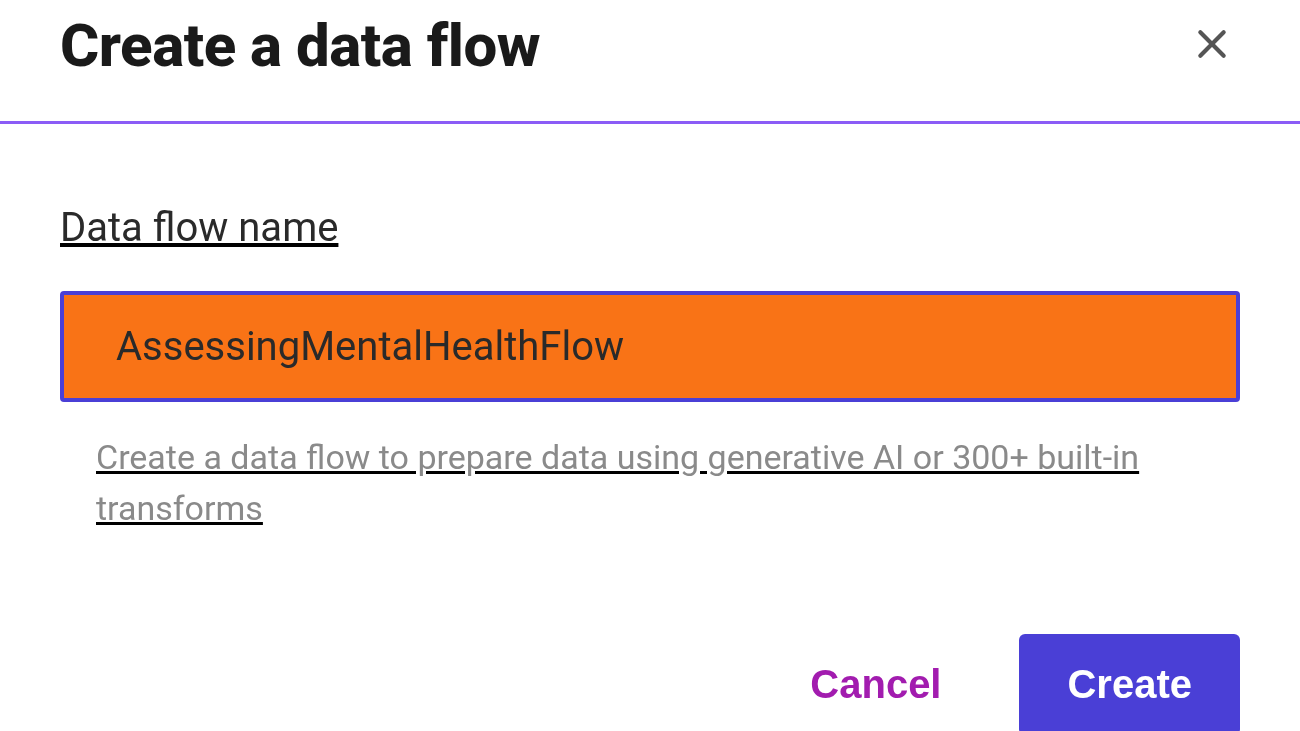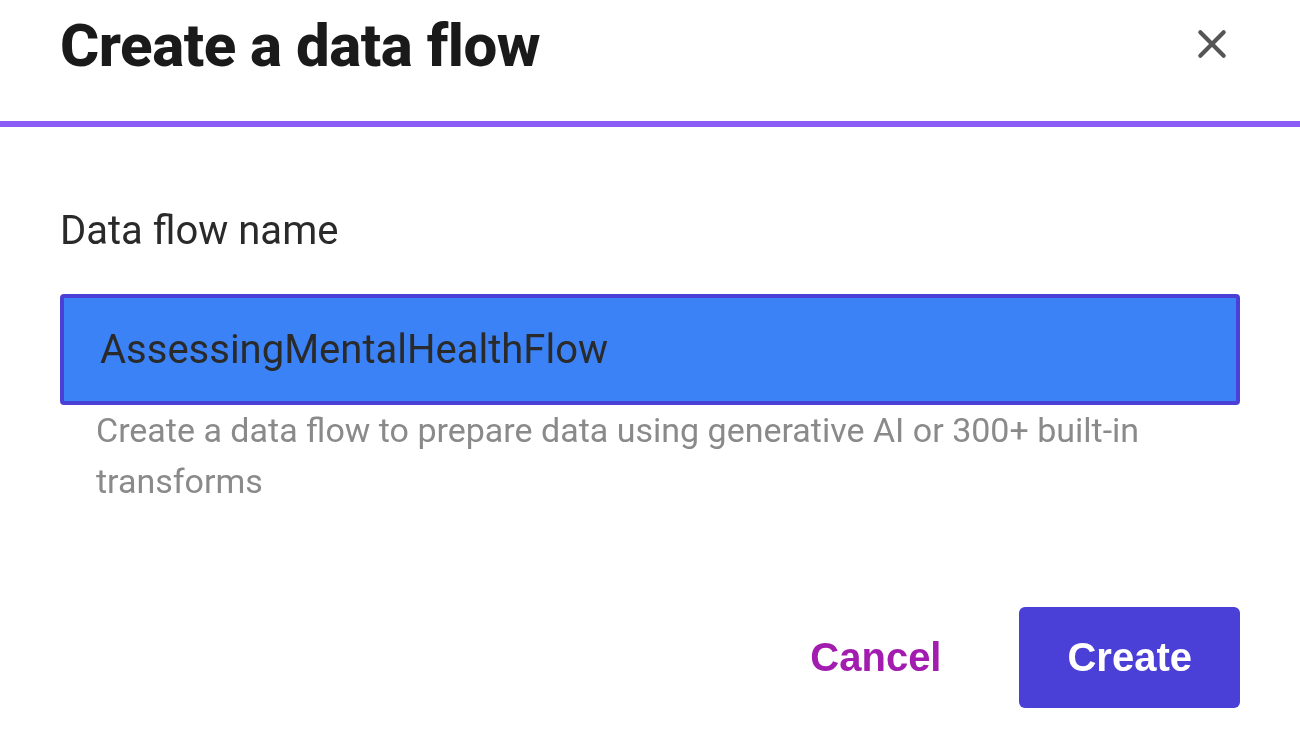--- a/index.html
+++ b/index.html
@@ -15,21 +15,21 @@
     }
     .dialog {
       width: 100%;
       background: #fff;
     }
     .dialog-header {
       display: flex;
       justify-content: space-between;
       align-items: center;
       padding: 10px 60px 40px 60px;
-      border-bottom: 6px solid #8b5cf6;
+      border-bottom: 3px solid #8b5cf6;
     }
     .dialog-title {
       font-size: 60px;
       font-weight: 800;
       color: #1a1a1a;
       letter-spacing: -0.5px;
     }
     .close-btn {
       background: none;
       border: none;
@@ -38,42 +38,44 @@
       display: flex;
       align-items: center;
       justify-content: center;
     }
     .close-btn svg {
       width: 40px;
       height: 40px;
     }
     .dialog-body {
       padding: 80px 60px 40px 60px;
+      text-decoration: underline;
     }
     .field-label {
       font-size: 40px;
       font-weight: 400;
       color: #2a2a2a;
       margin-bottom: 40px;
       display: block;
     }
     .text-input {
       width: 100%;
-      padding: 28px 36px;
+      padding: 28px 52px;
       font-size: 40px;
       color: #2a2a2a;
       border: 4px solid #4a3fd6;
       border-radius: 4px;
       outline: none;
-      background: #3b82f6;
+      background: #f97316;
       font-family: inherit;
     }
     .helper-text {
       font-size: 34px;
       color: #8a8a8a;
+      margin-top: 30px;
       padding-left: 36px;
       line-height: 1.5;
       max-width: 1080px;
     }
     .dialog-footer {
       display: flex;
       justify-content: flex-end;
       align-items: center;
       gap: 50px;
       padding: 60px 60px 20px 60px;

